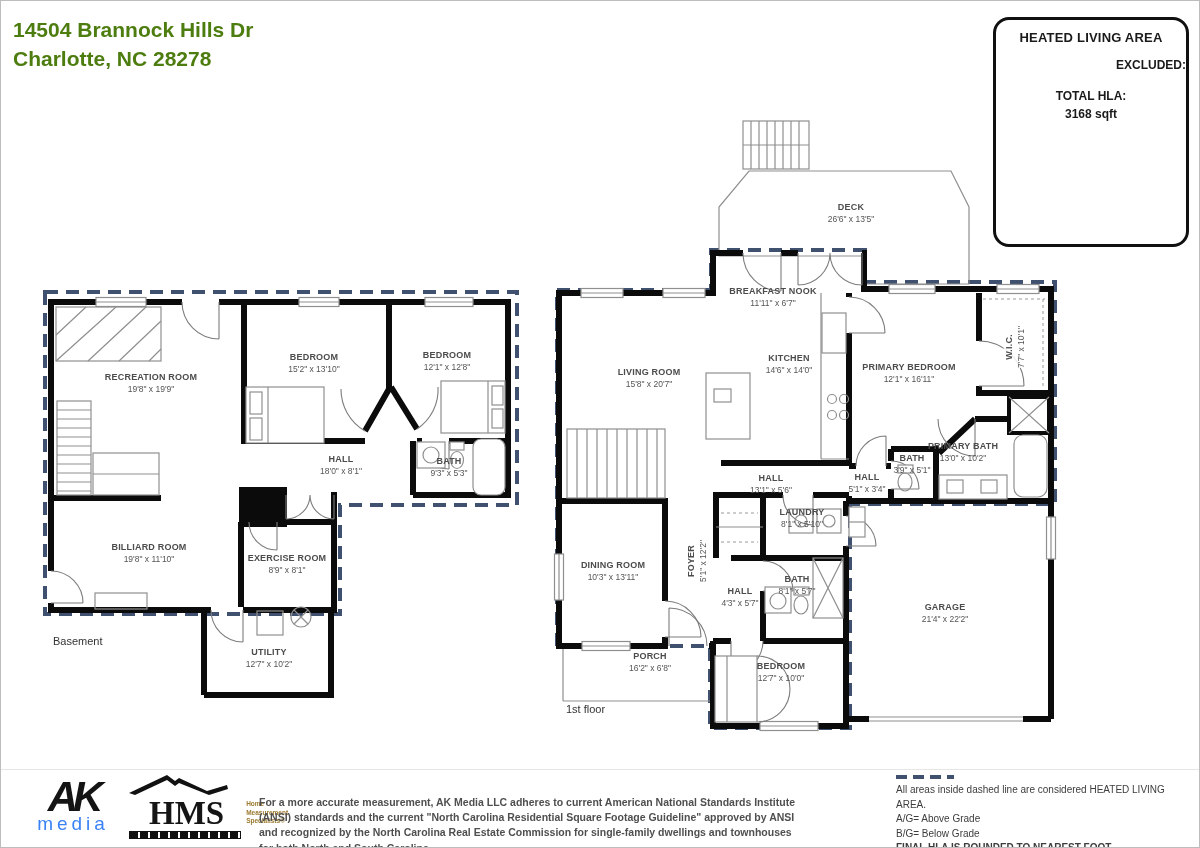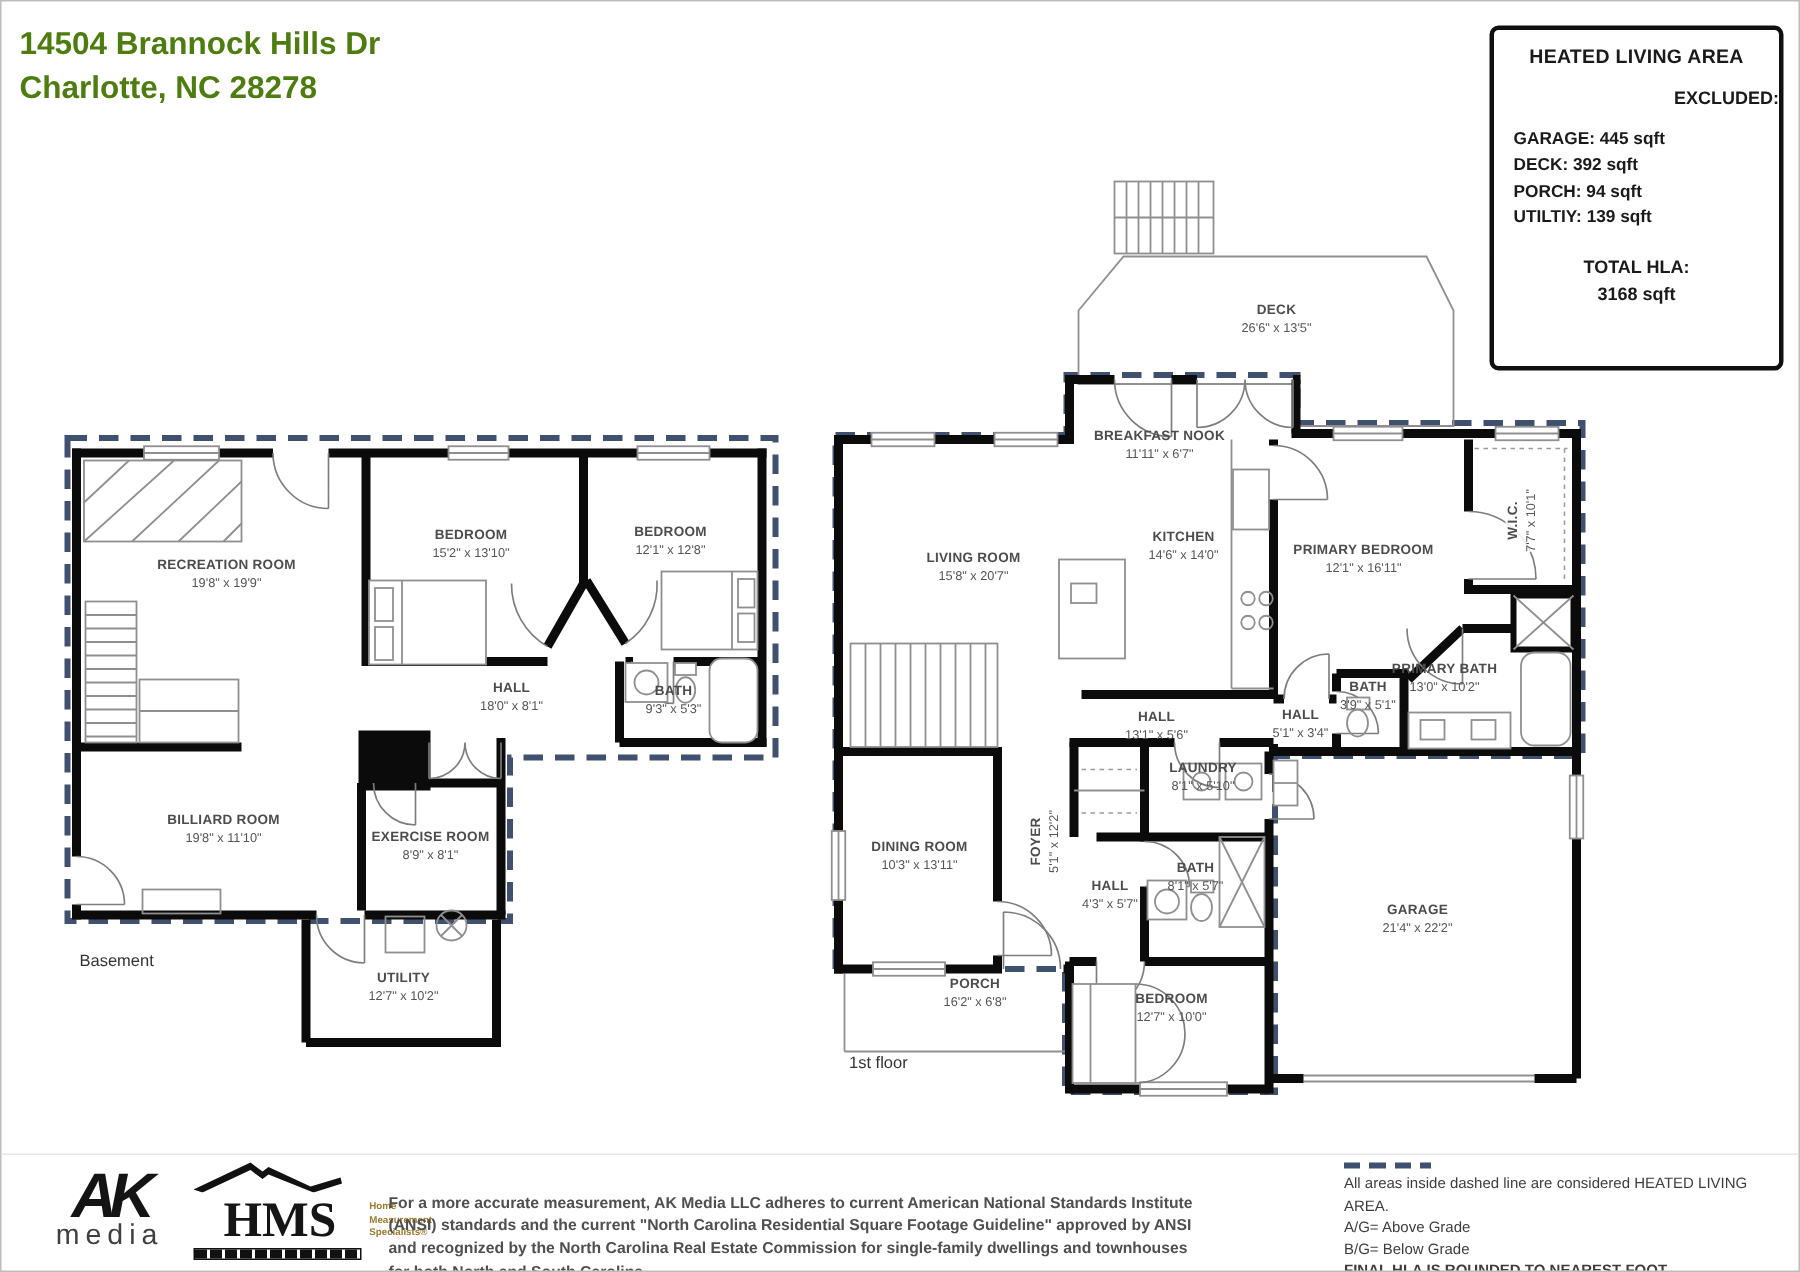--- a/index.html
+++ b/index.html
@@ -2,21 +2,21 @@
 <html><head>
 <meta charset="utf-8">
 <style>
   html,body{margin:0;padding:0;background:#fff;}
   .page{position:relative;width:1200px;height:848px;background:#fff;border:1px solid #bdbdbd;
         box-sizing:border-box;overflow:hidden;font-family:"Liberation Sans",sans-serif;}
   
   .address{position:absolute;left:12px;top:14px;font-size:21px;font-weight:600;color:#4d7c0f;line-height:1.4;}
   
   .hla-box{position:absolute;left:992px;top:16px;width:196px;height:230px;border:3px solid #101010;
-           border-radius:6px;box-sizing:border-box;padding-top:10px;color:#1a1a1a;}
+           border-radius:16px;box-sizing:border-box;padding-top:10px;color:#1a1a1a;}
   .hla-title{text-align:center;font-size:13px;font-weight:700;letter-spacing:.2px;}
   .hla-floors{margin:15px 0 0 13px;font-size:11.5px;font-weight:700;line-height:1.5;}
   .hla-excluded-label{margin-top:13px;text-align:right;font-size:12px;font-weight:700;}
   .hla-excluded{margin:13px 0 0 13px;font-size:11.5px;font-weight:700;line-height:1.5;}
   .hla-total{margin-top:15px;text-align:center;font-size:12px;font-weight:700;line-height:1.5;}
   
   svg.plan{position:absolute;left:0;top:0;}
   .wall{stroke:#0b0b0b;stroke-width:6;fill:none;}
   .wall4{stroke:#0b0b0b;stroke-width:4;fill:#fff;}
   .fillwall{fill:#0b0b0b;}
@@ -29,21 +29,21 @@
   
   .rlabel{position:absolute;transform:translate(-50%,-50%);text-align:center;z-index:5;white-space:nowrap;line-height:1.3;}
   .rlabel.rot{transform:translate(-50%,-50%) rotate(-90deg);background:rgba(255,255,255,.85);}
   .rname{display:block;font-size:9px;font-weight:700;color:#4c4c4c;letter-spacing:.2px;}
   .rdims{display:block;font-size:8.5px;font-weight:400;color:#555;}
   .floor-tag{position:absolute;font-size:11px;color:#333;z-index:5;}
   
   .footer-rule{position:absolute;left:0;right:0;top:768px;height:1px;background:#e6e6e6;}
   .ak-logo{position:absolute;left:22px;top:776px;width:100px;text-align:center;}
   .ak-top{font-size:42px;font-weight:800;letter-spacing:-5px;color:#141414;font-style:italic;line-height:.95;}
-  .ak-bottom{font-size:19px;letter-spacing:4px;color:#404040;font-weight:500;margin-top:-4px;}
+  .ak-bottom{font-size:19px;letter-spacing:4px;color:#3b82f6;font-weight:500;margin-top:-4px;}
   .hms-logo{position:absolute;left:128px;top:772px;width:120px;}
   .hms-row{display:flex;align-items:flex-end;gap:22px;margin-left:20px;}
   .hms-acronym{font-family:"Liberation Serif",serif;font-size:33px;font-weight:700;color:#151515;line-height:.9;}
   .hms-tag{font-size:6.5px;font-weight:700;color:#9c7a2f;line-height:1.3;padding-bottom:3px;}
   .hms-ruler{margin-top:2px;width:110px;height:6px;background:repeating-linear-gradient(90deg,#111 0 8px,#fff 8px 10px);border:1px solid #111;}
   .disclaimer{position:absolute;left:258px;top:794px;width:545px;font-size:10.5px;font-weight:600;color:#4f4f4f;line-height:1.45;}
   .legend{position:absolute;left:895px;top:774px;width:300px;font-size:10px;color:#3d3d3d;line-height:1.45;}
   .legend-dash{width:58px;height:4px;margin-bottom:4px;background:repeating-linear-gradient(90deg,#40516f 0 11px,transparent 11px 17px);}
   .legend-l4{font-weight:700;}
 </style>
@@ -53,26 +53,20 @@
 <div class="page">
 
   <div class="address">
     <div>14504 Brannock Hills Dr</div>
     <div>Charlotte, NC  28278</div>
   </div>
 
   <div class="hla-box">
     <div class="hla-title">HEATED LIVING AREA</div>
     <div class="hla-excluded-label">EXCLUDED:</div>
-    <div class="hla-excluded">
-      <div>GARAGE: 445 sqft</div>
-      <div>DECK: 392 sqft</div>
-      <div>PORCH: 94 sqft</div>
-      <div>UTILTIY: 139 sqft</div>
-    </div>
     <div class="hla-total">
       <div>TOTAL HLA:</div>
       <div>3168 sqft</div>
     </div>
   </div>
 
   <svg class="plan" width="1200" height="848" viewBox="0 0 1200 848">
 
     <g>
       <path class="dash" d="M44,291 H516 V504 H339 V613 H44 Z"></path>

